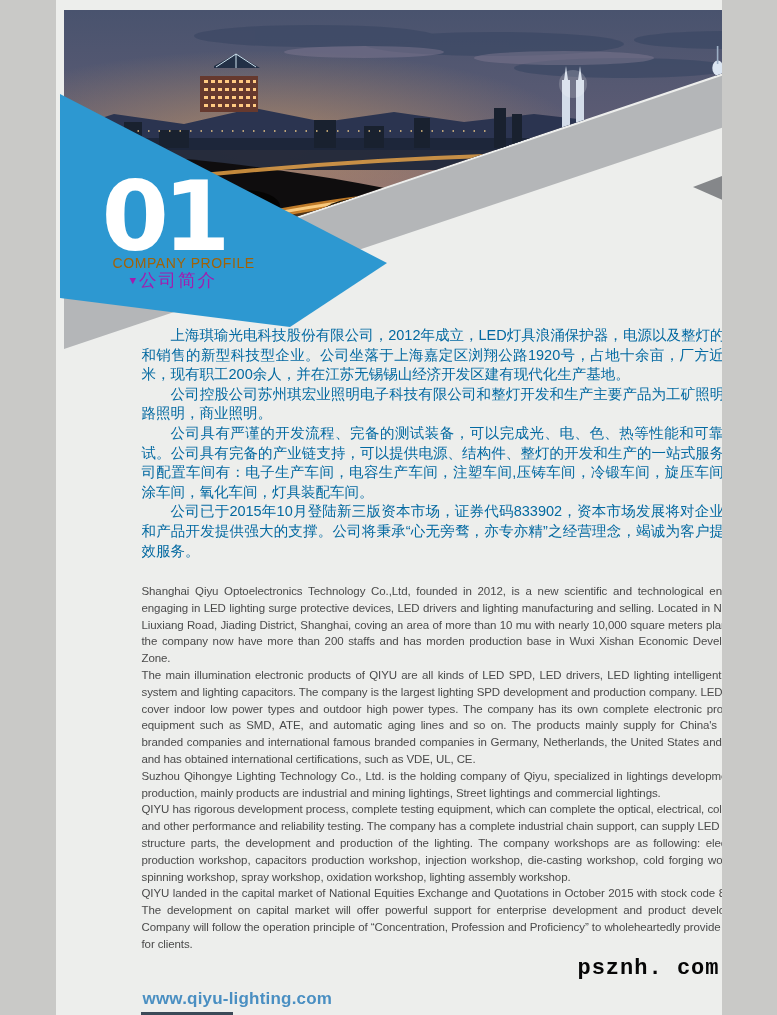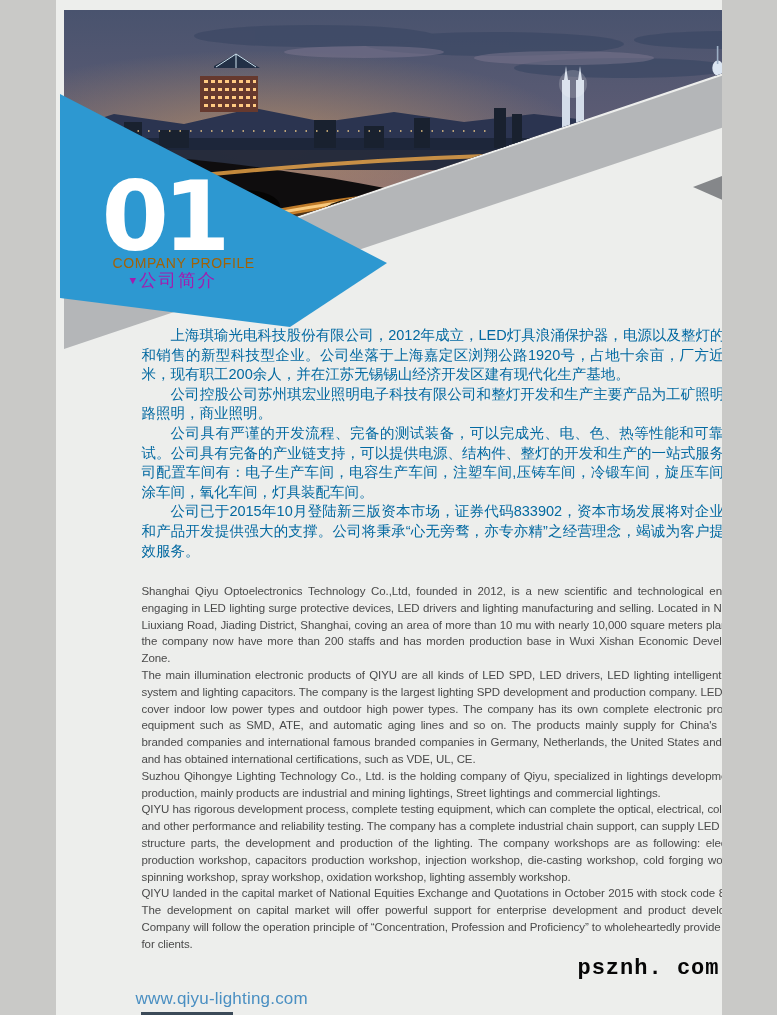--- a/index.html
+++ b/index.html
@@ -37,22 +37,22 @@
     color:#0369a1;font-size:14.5px;line-height:19.6px;text-align:justify;
   }
   .cn-block p{margin:0;text-indent:2em;}
   .en-block{
     position:absolute;left:86px;top:583px;width:618px;z-index:4;
     color:#4a4a4a;font-size:11.5px;line-height:16.8px;text-align:justify;letter-spacing:-.1px;
   }
   .en-block p{margin:0;}
   
   .site{
-    position:absolute;left:80px;top:989px;z-index:4;
-    font-size:17px;font-weight:normal;color:#4a8fc2;letter-spacing:.2px;
+    position:absolute;left:87px;top:989px;z-index:4;
+    font-size:17px;font-weight:bold;color:#4a8fc2;letter-spacing:.2px;
   }
   .footer-bar{
     position:absolute;left:85px;top:1012px;width:92px;height:3px;
     background:#3b4a58;z-index:4;
   }
   .watermark{
     position:absolute;right:2px;top:956px;z-index:6;
     font-family:Liberation Mono, monospace;font-size:22px;font-weight:bold;
     color:#060606;letter-spacing:1px;white-space:nowrap;
   }

